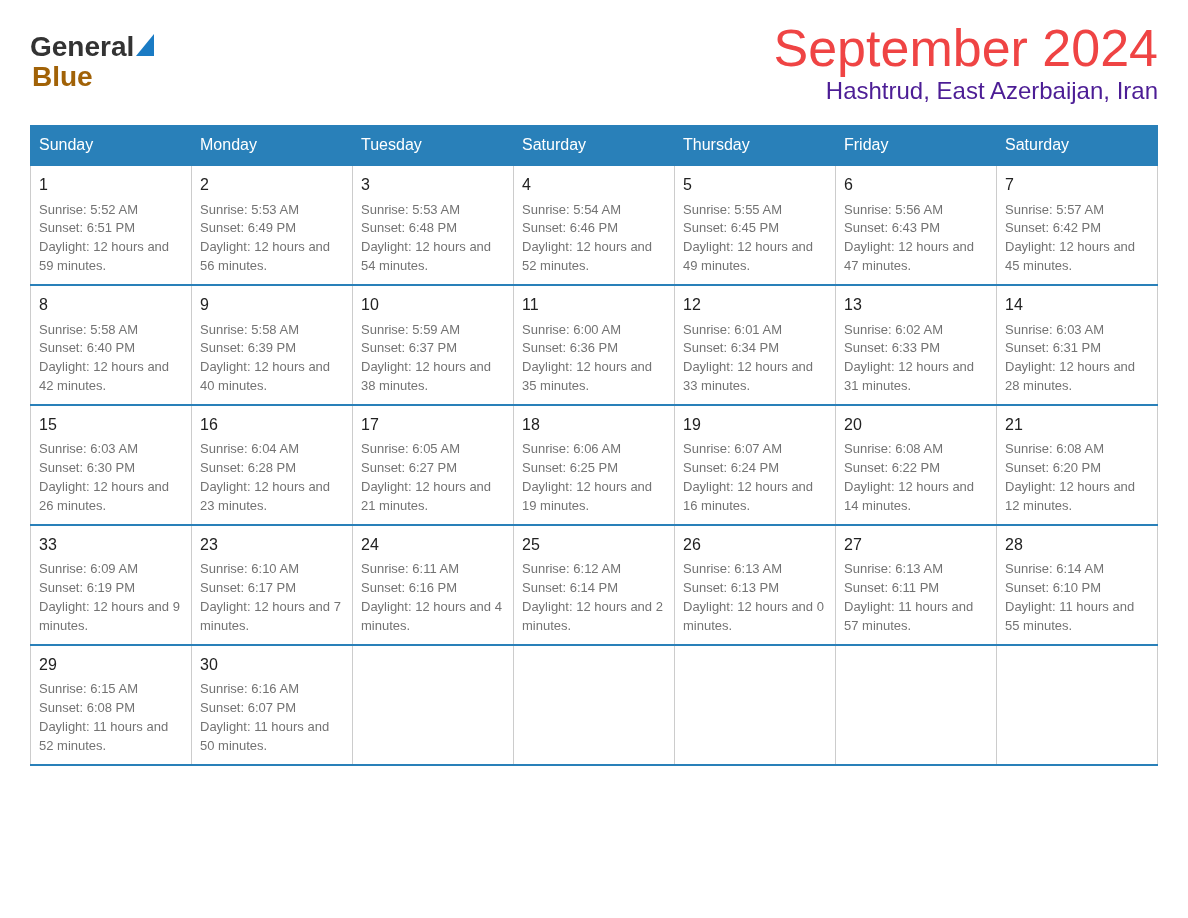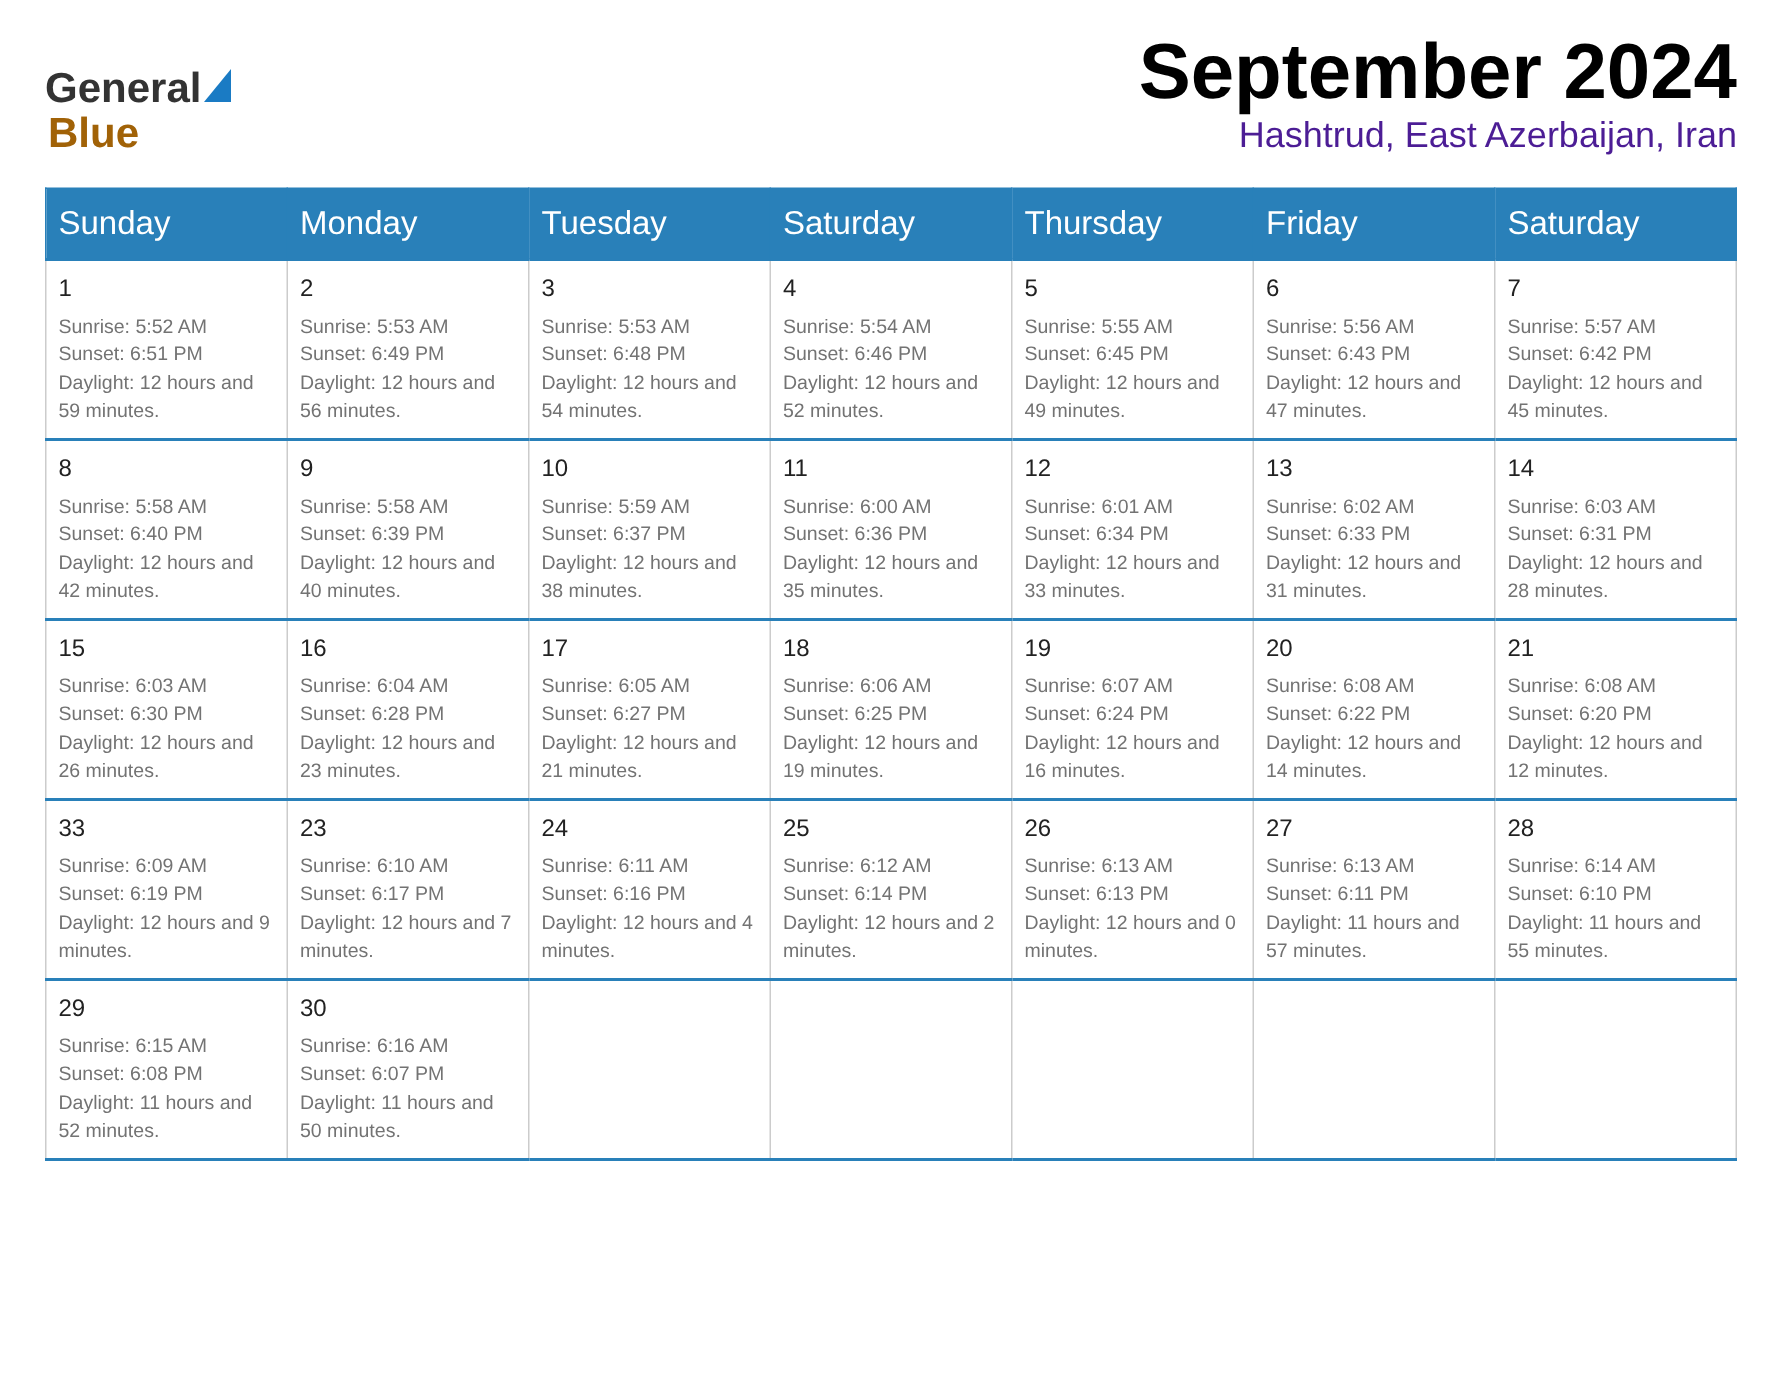--- a/index.html
+++ b/index.html
@@ -6,21 +6,21 @@
     body {
       font-family: Arial, sans-serif;
       background: #fff;
       padding: 20px 30px;
       width: 1188px;
       min-height: 918px;
     }
     .header {
       display: flex;
       justify-content: space-between;
-      align-items: flex-end;
+      align-items: center;
       margin-bottom: 20px;
     }
     .logo {
       display: flex;
       flex-direction: column;
       align-items: flex-start;
     }
     .logo-top {
       display: flex;
       align-items: center;
@@ -43,39 +43,39 @@
       color: #a16207;
       font-size: 28px;
       font-weight: bold;
       margin-left: 2px;
     }
     .title-section {
       text-align: right;
     }
     .title-section h1 {
       font-size: 52px;
-      font-weight: bold;
-      color: #000000;
+      font-weight: normal;
+      color: #ef4444;
       line-height: 1.1;
     }
     .title-section h2 {
       font-size: 24px;
       font-weight: normal;
       color: #4c1d95;
     }
     .calendar {
       width: 100%;
       border-collapse: collapse;
     }
     .calendar th {
       background-color: #2980b9;
       color: #fff;
       padding: 10px 8px;
       text-align: left;
-      font-size: 22px;
+      font-size: 16px;
       font-weight: normal;
       border: 1px solid #2980b9;
     }
     .calendar td {
       vertical-align: top;
       padding: 8px;
       border: 1px solid #ccc;
       border-top: 2px solid #2980b9;
       width: 14.28%;
       min-height: 100px;

